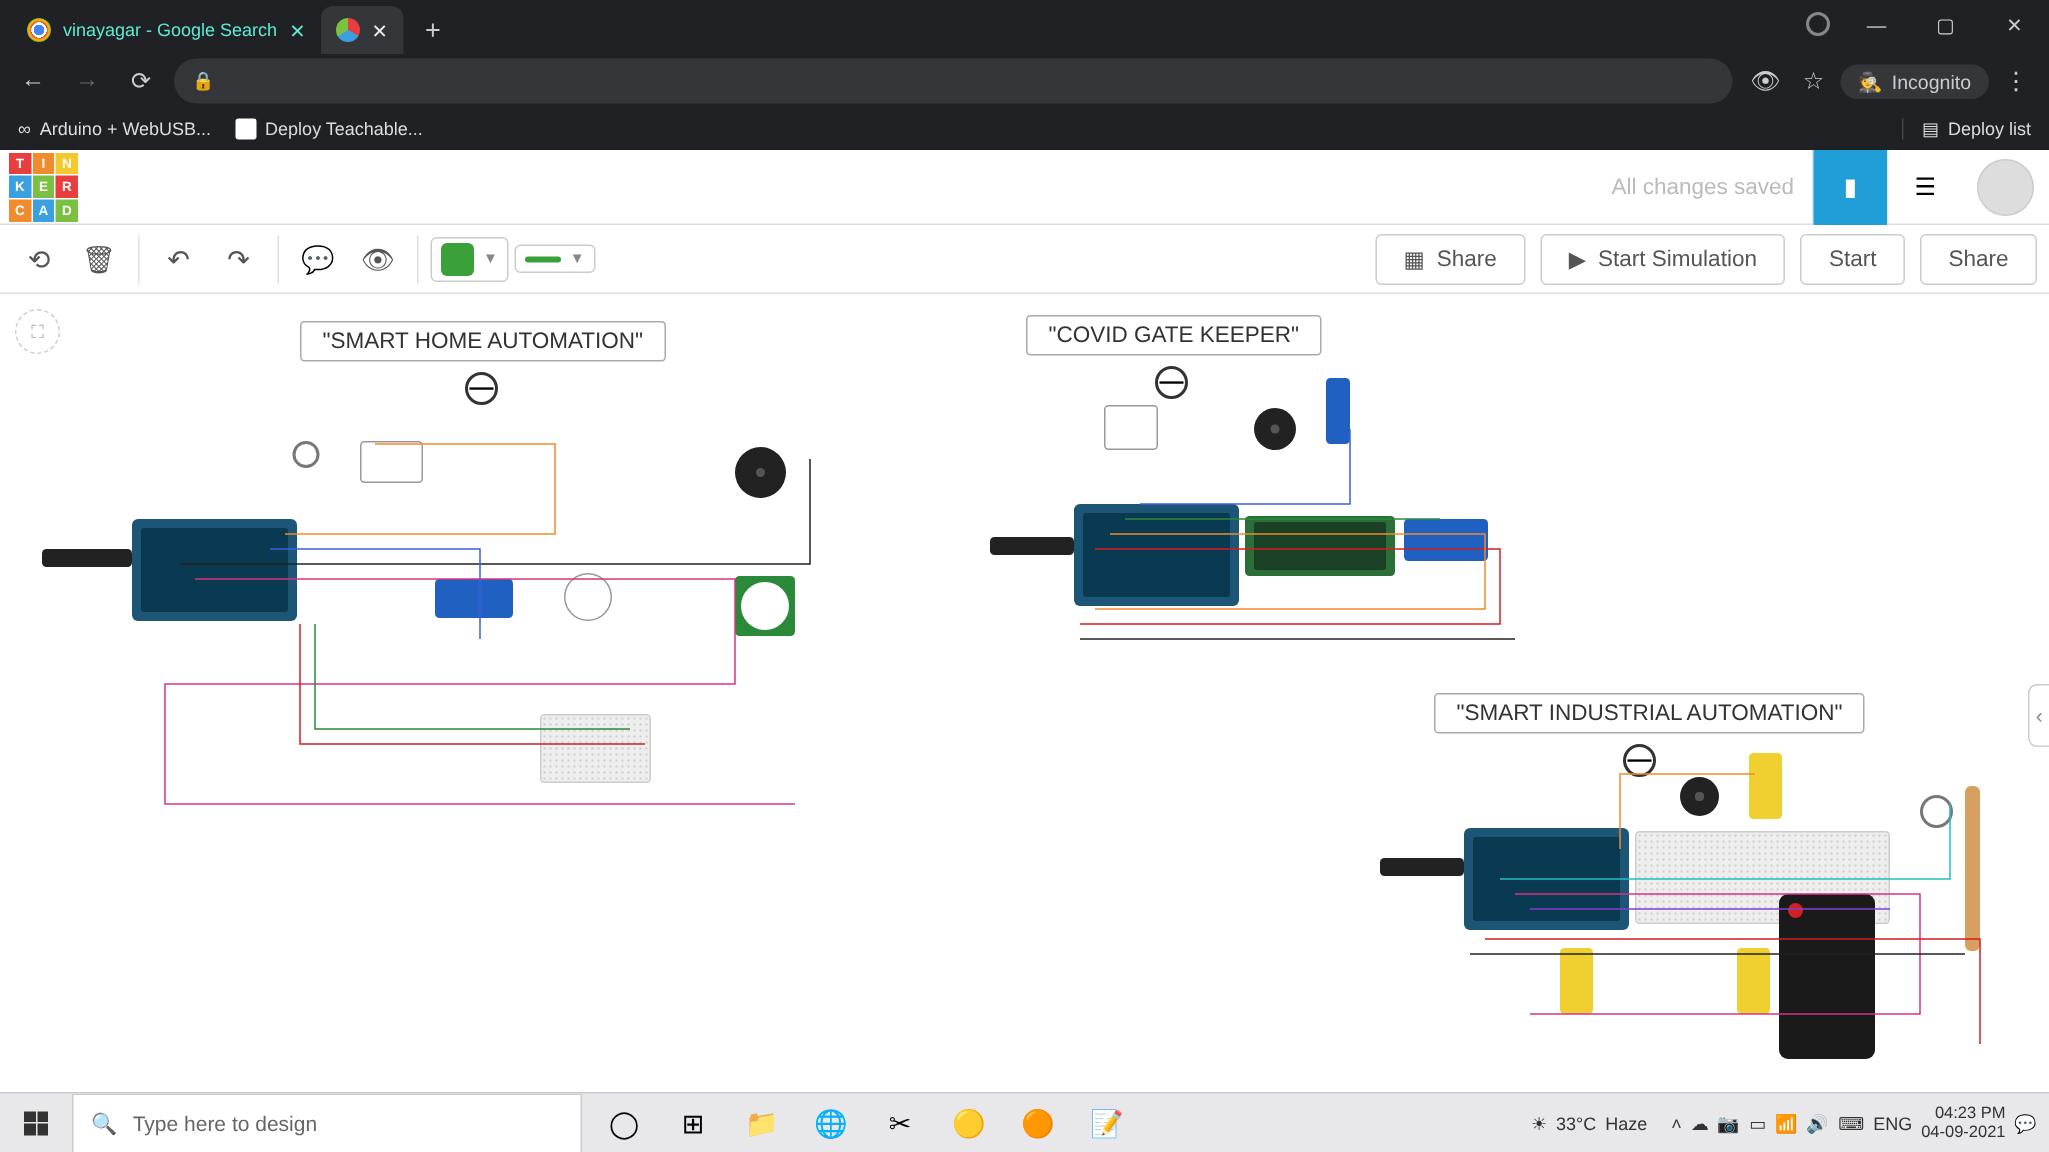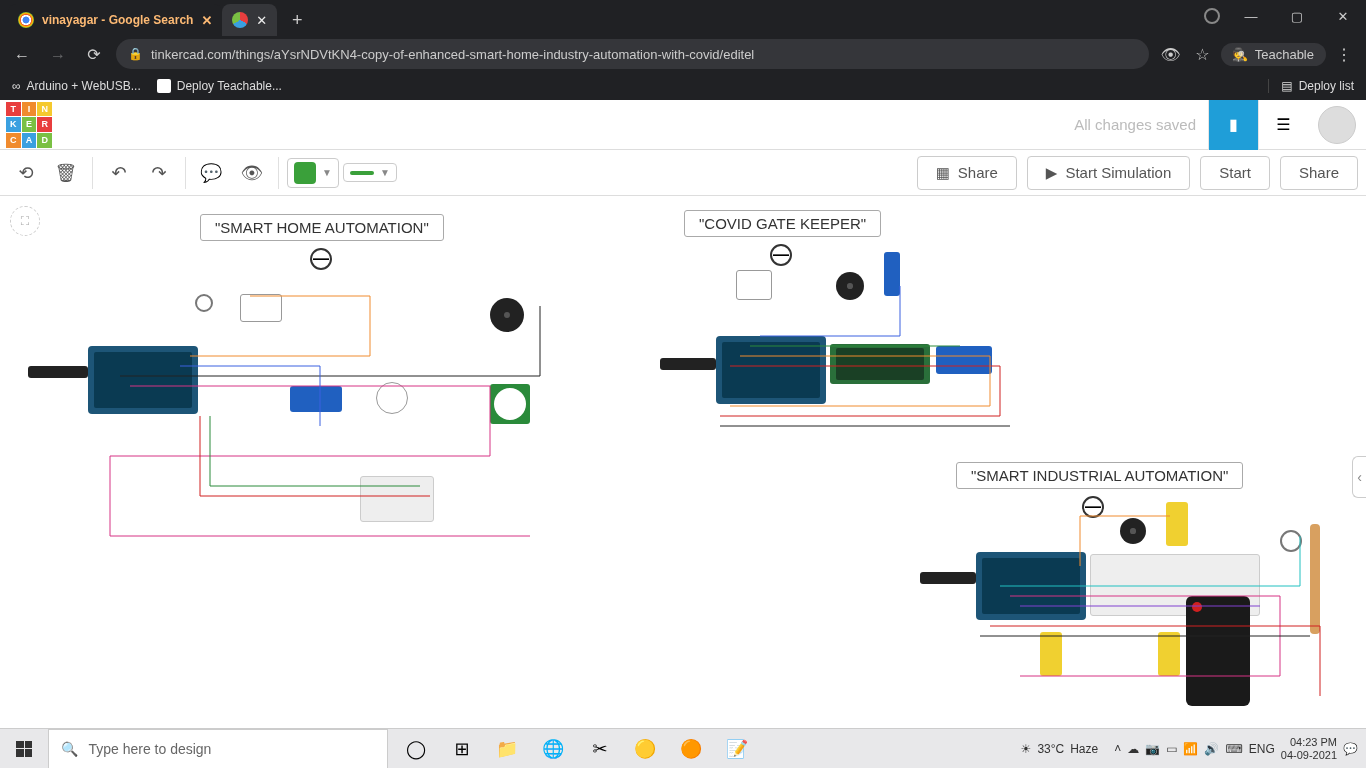--- a/index.html
+++ b/index.html
@@ -2,21 +2,21 @@
 <html><head>
 <meta charset="utf-8">
 <style>
   * { margin:0; padding:0; box-sizing:border-box; font-family:"Segoe UI",Arial,sans-serif; }
   body { width:1366px; height:768px; background:#fff; overflow:hidden; position:relative; }
 
   
   .chrome-top { background:#202124; height:100px; color:#ccc; }
   .tabstrip { display:flex; align-items:flex-end; height:36px; padding-left:8px; }
   .tab { height:32px; display:flex; align-items:center; padding:0 10px; border-radius:8px 8px 0 0; font-size:12px; gap:8px; max-width:230px; }
-  .tab.inactive { background:#202124; color:#fdba74;font-weight:bold; }
+  .tab.inactive { background:#202124; color:#5eead4; }
   .tab.active { background:#35363a; color:#eee; }
   .tab .favicon { width:16px; height:16px; border-radius:50%; display:inline-block; }
   .tab .close { font-size:13px; }
   .newtab { width:28px; height:28px; color:#ccc; display:flex; align-items:center; justify-content:center; font-size:18px; margin-left:6px; margin-bottom:2px; border-radius:50%; }
   .ctl-row { display:flex; position:absolute; right:0; top:0; }
   .ctl { width:46px; height:32px; display:flex; align-items:center; justify-content:center; color:#ccc; font-size:13px; }
   .ctl.avatar { width:32px; }
   .avatar-dot { width:16px; height:16px; border-radius:50%; border:2px solid #888; }
 
   .addr-row { display:flex; align-items:center; height:36px; padding:0 8px; gap:8px; }
@@ -113,28 +113,27 @@
     </div>
     <div class="newtab">+</div>
   </div>
 
   <div class="addr-row">
     <div class="nav-btn">←</div>
     <div class="nav-btn" style="opacity:.4">→</div>
     <div class="nav-btn">⟳</div>
     <div class="addr-bar">
       <span class="lock">🔒</span>
-      <span>tinkercad.com/things/aYsrNDVtKN4-copy-of-enhanced-smart-home-industry-automation-with-covid/editel</span>
     </div>
     <div class="right-ctrls">
       <div class="nav-btn">👁</div>
       <div class="nav-btn">☆</div>
       <div class="incog">
         <span>🕵</span>
-        <span>Teachable</span>
+        <span>Incognito</span>
       </div>
       <div class="nav-btn">⋮</div>
     </div>
   </div>
 
   <div class="bookmarks">
     <div class="bm-item">
       <span>∞</span>
       <span>Arduino + WebUSB...</span>
     </div>

